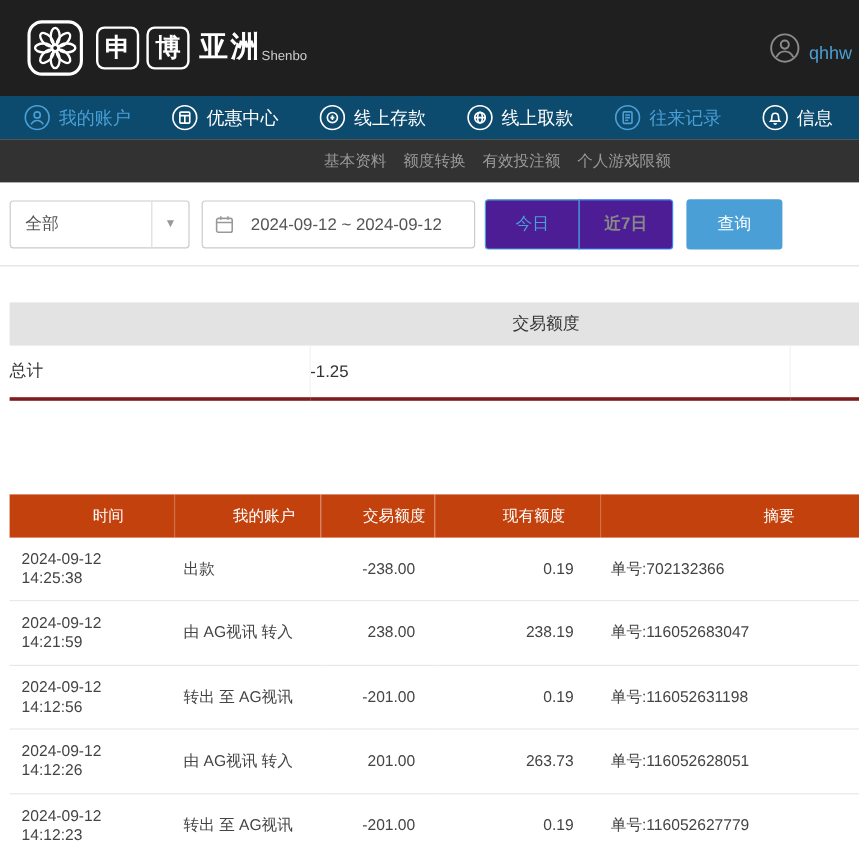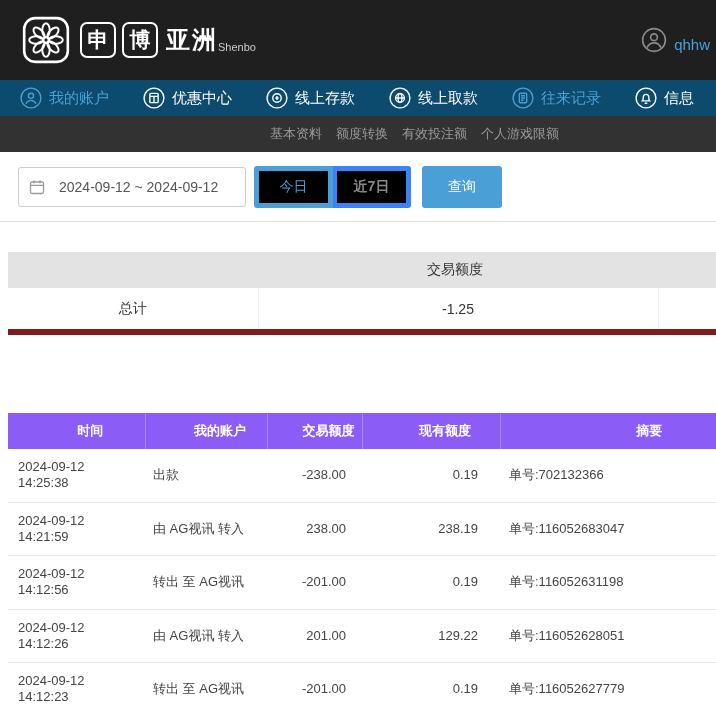--- a/index.html
+++ b/index.html
@@ -97,22 +97,22 @@
     display: flex; align-items: center; gap: 14px;
     padding: 0 10px;
     margin-left: 10px;
     color: #555; font-size: 14px;
     cursor: pointer;
     background: #fff;
   }
   .quick { display: flex; margin-left: 8px; }
   .quick button {
     width: 79px; height: 42px;
-    background: #000000;
-    border: 5px solid #3b82f6;
+    background: #4c1d95;
+    border: 1px solid #3b82f6;
     color: #888; font-size: 14px;
     margin-left: -1px;
     cursor: pointer;
     font-family: inherit;
   }
   .quick button:first-child { border-radius: 3px 0 0 3px; margin-left: 0; }
   .quick button:last-child { border-radius: 0 3px 3px 0; font-weight: bold; }
   .quick button.active { border-color: #4a9fd6; color: #4a9fd6; position: relative; z-index: 1; }
   .search-btn {
     width: 80px; height: 42px;
@@ -135,40 +135,40 @@
   }
   .summary-table th {
     background: #e3e3e3;
     height: 36px;
     font-weight: normal;
     text-align: center;
     font-size: 14px;
   }
   .summary-table td {
     height: 44px;
-    text-align: center;
-    border-bottom: 6px solid #7f1d1d;
+    text-align: left;
+    border-bottom: 3px solid #7f1d1d;
     border-right: 1px solid #f2f2f2;
   }
   .summary-table td:last-child { border-right: none; }
 
   
   .main-table {
     width: 762px;
     margin: 78px 8px 0;
     border-collapse: collapse;
     font-size: 13px;
     color: #444;
     table-layout: fixed;
   }
   .main-table thead th {
-    background: #8b5cf6;
+    background: #c2410c;
     color: #fff;
     height: 36px;
-    font-weight: bold;
+    font-weight: normal;
     font-size: 13px;
     border-right: 1px solid rgba(255,255,255,0.25);
     padding-left: 28px;
   }
   .main-table thead th:last-child { border-right: none; }
   .main-table td {
     border-bottom: 1px solid #e8e8e8;
     padding: 10px 8px;
     line-height: 1.25;
     vertical-align: middle;
@@ -268,20 +268,24 @@
 </div>
 
 <div class="subnav">
   <span class="subnav-item">基本资料</span>
   <span class="subnav-item">额度转换</span>
   <span class="subnav-item">有效投注额</span>
   <span class="subnav-item">个人游戏限额</span>
 </div>
 
 <div class="filterbar">
+  <div class="select">
+    <span>全部</span>
+    <span class="chevron">▼</span>
+  </div>
   <div class="datefield">
     <svg width="16" height="16" viewBox="0 0 16 16" fill="none" stroke="#999" stroke-width="1.3">
       <rect x="1.5" y="3" width="13" height="11.5" rx="1.5"></rect>
         <path d="M1.5 6.4h13M5 1.2v3M11 1.2v3"></path>
     </svg>
     <span>2024-09-12 ~ 2024-09-12</span>
   </div>
   <div class="quick">
     <button class="active">今日</button>
     <button>近7日</button>
@@ -345,21 +349,21 @@
         <td class="col0">2024-09-12 14:12:56</td>
         <td class="col1">转出 至 AG视讯</td>
         <td class="col2">-201.00</td>
         <td class="col3">0.19</td>
         <td class="col4">单号:116052631198</td>
       </tr>
       <tr>
         <td class="col0">2024-09-12 14:12:26</td>
         <td class="col1">由 AG视讯 转入</td>
         <td class="col2">201.00</td>
-        <td class="col3">129.22</td>
+        <td class="col3">263.73</td>
         <td class="col4">单号:116052628051</td>
       </tr>
       <tr>
         <td class="col0">2024-09-12 14:12:23</td>
         <td class="col1">转出 至 AG视讯</td>
         <td class="col2">-201.00</td>
         <td class="col3">0.19</td>
         <td class="col4">单号:116052627779</td>
       </tr>
     </tbody>

